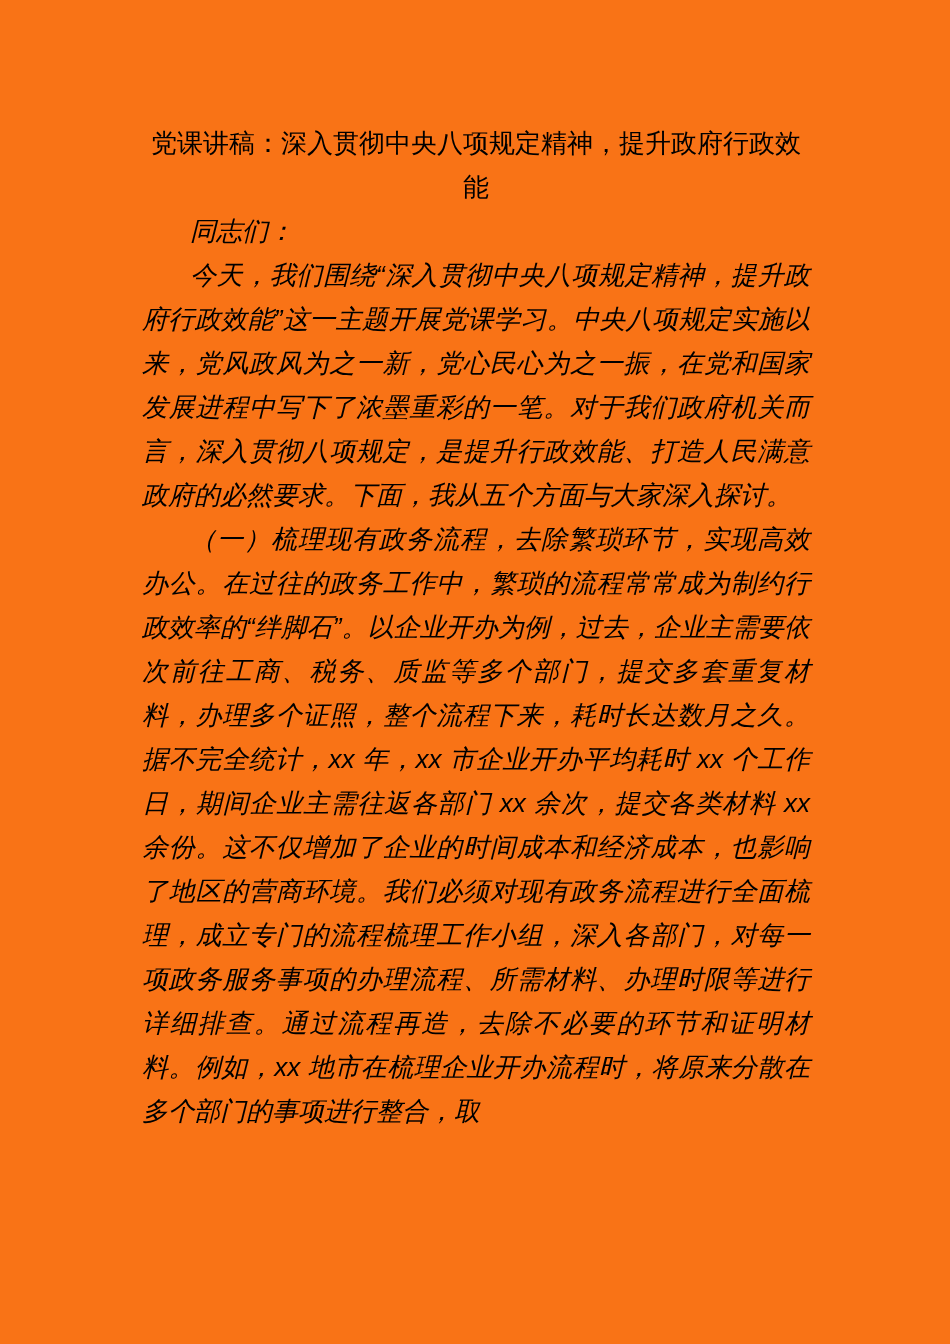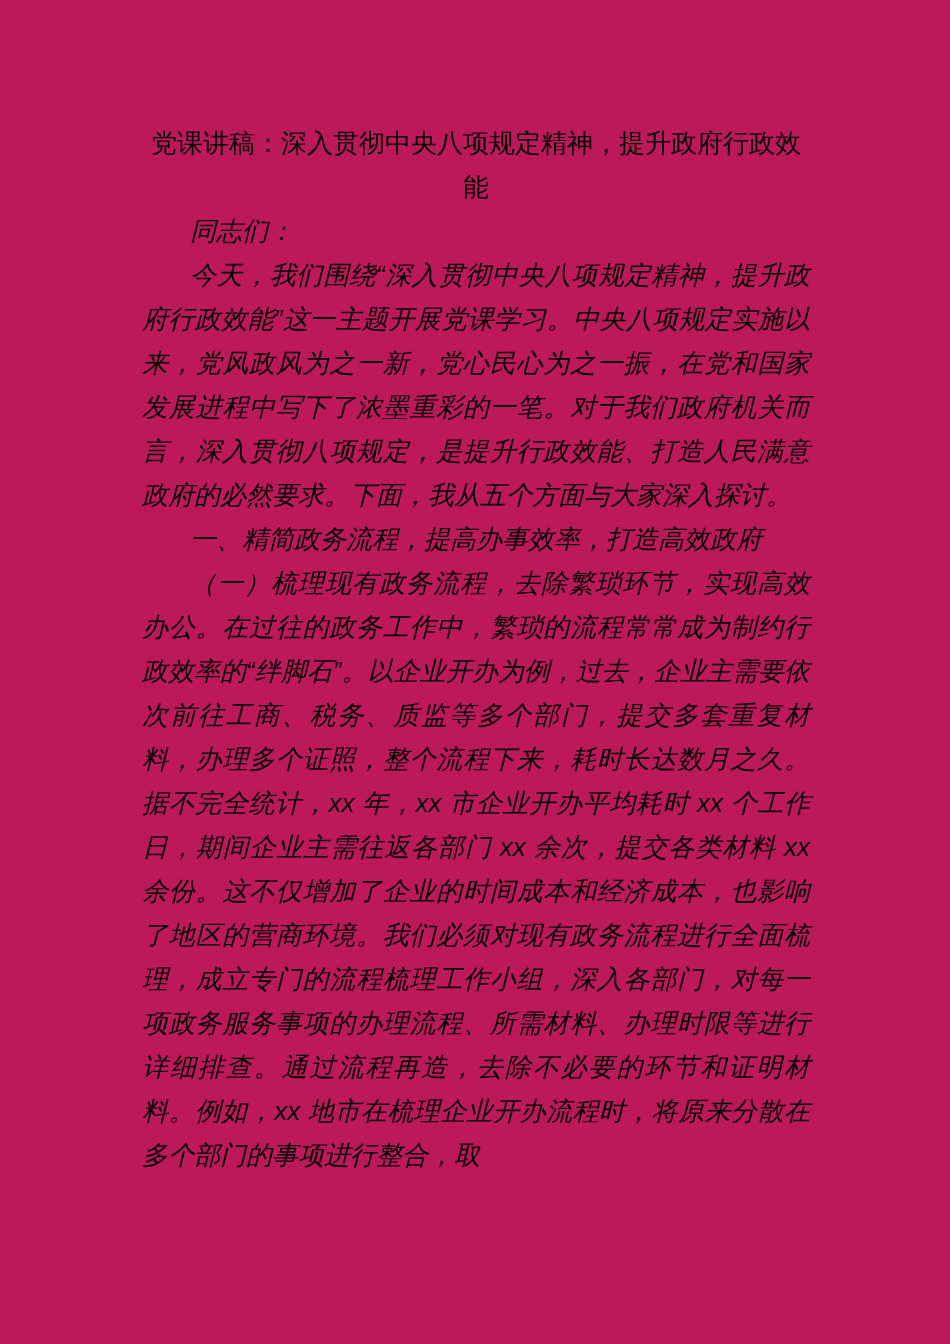--- a/index.html
+++ b/index.html
@@ -5,21 +5,21 @@
   html, body {
     margin: 0;
     padding: 0;
     background: #ffffff;
   }
   .page {
     position: relative;
     width: 950px;
     height: 1344px;
     box-sizing: border-box;
-    background: #be185d;
+    background: #f97316;
     color: #000000;
     padding: 121px 140px 0 142px;
     font-family: "Liberation Sans", sans-serif;
     font-size: 26px;
     line-height: 44px;
     overflow: hidden;
   }
   .title-line {
     text-align: center;
     text-indent: 0;
@@ -35,15 +35,14 @@
 </head>
 <body>
 
 <div class="page">
   <div>
     <div class="title-line">党课讲稿：深入贯彻中央八项规定精神，提升政府行政效</div>
     <div class="title-line">能</div>
   </div>
   <p class="para">同志们：</p>
   <p class="para">今天，我们围绕“深入贯彻中央八项规定精神，提升政府行政效能”这一主题开展党课学习。中央八项规定实施以来，党风政风为之一新，党心民心为之一振，在党和国家发展进程中写下了浓墨重彩的一笔。对于我们政府机关而言，深入贯彻八项规定，是提升行政效能、打造人民满意政府的必然要求。下面，我从五个方面与大家深入探讨。</p>
-  <p class="para">一、精简政务流程，提高办事效率，打造高效政府</p>
   <p class="para">（一）梳理现有政务流程，去除繁琐环节，实现高效办公。在过往的政务工作中，繁琐的流程常常成为制约行政效率的“绊脚石”。以企业开办为例，过去，企业主需要依次前往工商、税务、质监等多个部门，提交多套重复材料，办理多个证照，整个流程下来，耗时长达数月之久。据不完全统计，xx 年，xx 市企业开办平均耗时 xx 个工作日，期间企业主需往返各部门 xx 余次，提交各类材料 xx 余份。这不仅增加了企业的时间成本和经济成本，也影响了地区的营商环境。我们必须对现有政务流程进行全面梳理，成立专门的流程梳理工作小组，深入各部门，对每一项政务服务事项的办理流程、所需材料、办理时限等进行详细排查。通过流程再造，去除不必要的环节和证明材料。例如，xx 地市在梳理企业开办流程时，将原来分散在多个部门的事项进行整合，取</p>
 </div>
 
 </body></html>

